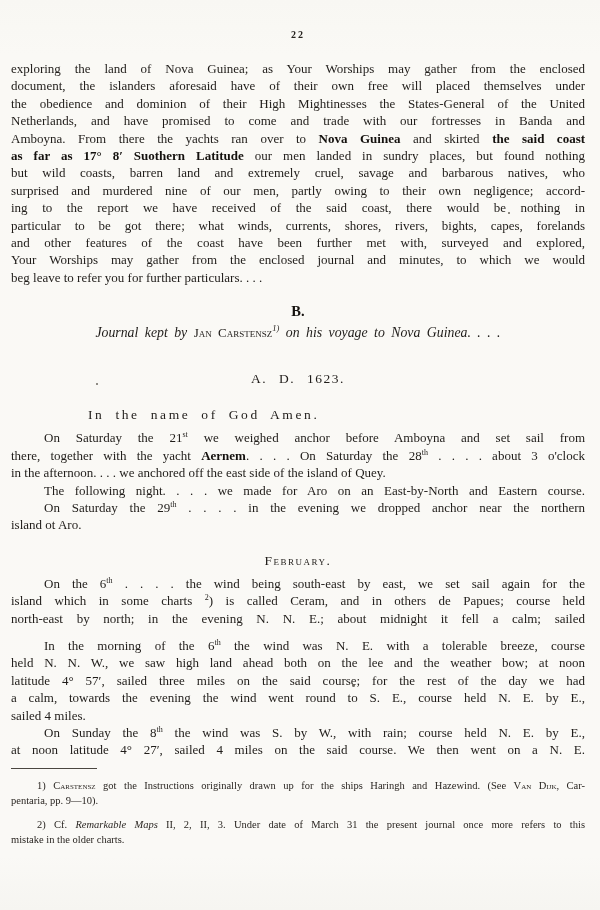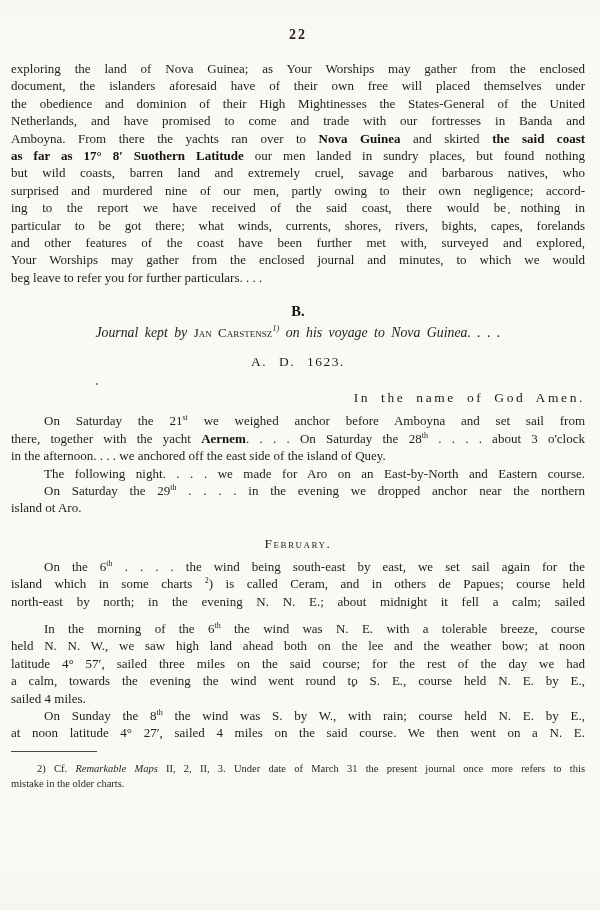--- a/index.html
+++ b/index.html
@@ -10,38 +10,38 @@
     color:#1f1c19;
     position:relative;
   }
   #page{
     position:absolute;top:0;left:0;width:600px;height:910px;
     background:linear-gradient(180deg,#f8f7f3 0%,#faf9f5 6%,#faf9f6 94%,#f6f5f1 100%);
     box-sizing:border-box;
     padding:27px 15px 0 11px;
   }
   .pagenum{
-    text-align:center;font-size:14px;letter-spacing:2px;
+    text-align:center;font-size:10px;letter-spacing:2px;
     color:#26221e;height:16px;line-height:16px;margin-bottom:17px;
     font-weight:600;
   }
   .body-para{font-size:13px;line-height:17.4px;}
   .ln{text-align:justify;text-align-last:justify;white-space:normal;}
   .ln.last{text-align-last:left;}
   .ln.ind{text-indent:33px;}
   .b{font-weight:700;color:#14110e;}
   .i{font-style:italic;}
   .sc{font-variant:small-caps;font-style:normal;}
   .sup{font-size:0.62em;vertical-align:super;line-height:0;letter-spacing:0;}
   .blk-center{text-align:center;}
   .secb{margin-top:16px;font-weight:700;font-size:14.5px;line-height:18px;color:#14110e;}
   .journal{margin-top:4px;font-size:13.8px;line-height:18px;font-style:italic;word-spacing:3px;}
   .journal .sc{font-size:13px;}
-  .adyear{margin-top:11px;font-size:13.5px;line-height:17px;letter-spacing:1.5px;word-spacing:7px;}
-  .invocation{margin-top:19px;font-size:13.5px;line-height:17px;margin-left:77px;letter-spacing:2.6px;word-spacing:5px;text-align:right;}
+  .adyear{margin-top:28px;font-size:13.5px;line-height:17px;letter-spacing:1.5px;word-spacing:7px;}
+  .invocation{margin-top:19px;font-size:13.5px;line-height:17px;margin-left:77px;letter-spacing:2.6px;word-spacing:5px;}
   .month{margin-top:18px;font-size:13.5px;line-height:17px;font-variant:small-caps;letter-spacing:1.5px;}
   .after-month{margin-top:6px;}
   .gap-up{margin-top:10px;}
   .fnrule{margin-top:9px;width:86px;border-top:1.5px solid #4a4640;height:0;}
   .footnote-para{margin-top:9px;font-size:10.5px;line-height:15px;color:#2a2622;}
   .footnote-para .ln.ind{text-indent:26px;}
   .speckle{position:absolute;background:#6b675f;border-radius:50%;}
 </style>
 </head>
 <body>
@@ -92,20 +92,24 @@
         <div class="ln">latitude 4° 57′, sailed three miles on the said course; for the rest of the day we had</div>
         <div class="ln">a calm, towards the evening the wind went round to S. E., course held N. E. by E.,</div>
         <div class="ln last">sailed 4 miles.</div>
       </div>
       <div class="body-para">
         <div class="ln ind">On Sunday the 8<span class="sup">th</span> the wind was S. by W., with rain; course held N. E. by E.,</div>
         <div class="ln">at noon latitude 4° 27′, sailed 4 miles on the said course. We then went on a N. E.</div>
       </div>
       <div class="fnrule"></div>
       <div class="footnote-para">
+        <div class="ln ind">1) <span class="sc">Carstensz</span> got the Instructions originally drawn up for the ships Haringh and Hazewind. (See <span class="sc">Van Dijk</span>, Car-</div>
+        <div class="ln last">pentaria, pp. 9—10).</div>
+      </div>
+      <div class="footnote-para">
         <div class="ln ind">2) Cf. <span class="i">Remarkable Maps</span> II, 2, II, 3. Under date of March 31 the present journal once more refers to this</div>
         <div class="ln last">mistake in the older charts.</div>
       </div>
     </div>
 <div class="speckle" style="left: 352px; top: 684px; width: 3px; height: 3px;"></div>
     <div class="speckle" style="left: 96px; top: 383px; width: 2px; height: 2px;"></div>
     <div class="speckle" style="left: 508px; top: 212px; width: 2px; height: 2px;"></div>
   </div>
 
 </body></html>

